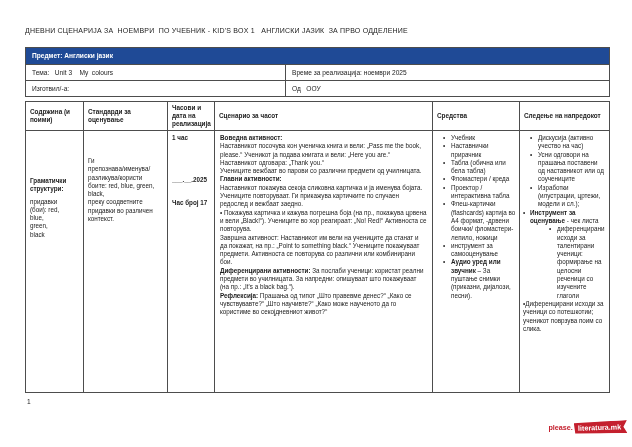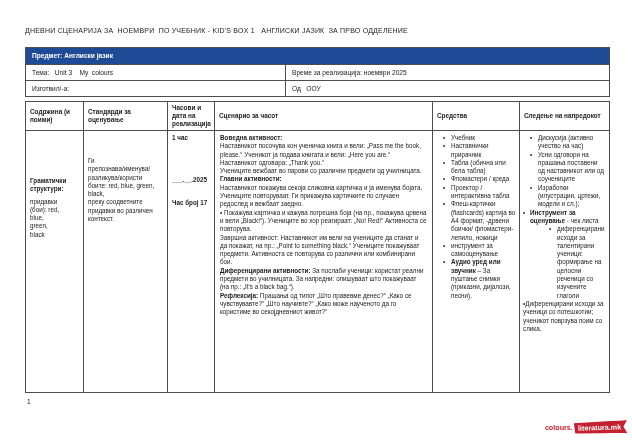--- a/index.html
+++ b/index.html
@@ -158,15 +158,15 @@
         <div class="blk bullet ind0"><span class="bu">•</span><span class="bt"><span class="b">Инструмент за оценување</span><span> - чек листа</span></span></div>
         <div class="blk bullet ind2"><span class="bu">•</span><span class="bt"><span>диференцирани исходи за талентирани ученици: формирање на целосни реченици со изучените глаголи</span></span></div>
         <div class="blk"><span>•Диференцирани исходи за ученици со потешкотии; ученикот поврзува поим со слика.</span></div>
       </div>
   </div>
 </div>
 
 <div class="page-num">1</div>
 
 <div class="logo">
-  <span class="logo-prefix">colours.</span>
+  <span class="logo-prefix">please.</span>
   <span class="logo-banner">literatura.mk</span>
 </div>
 
 </body></html>

